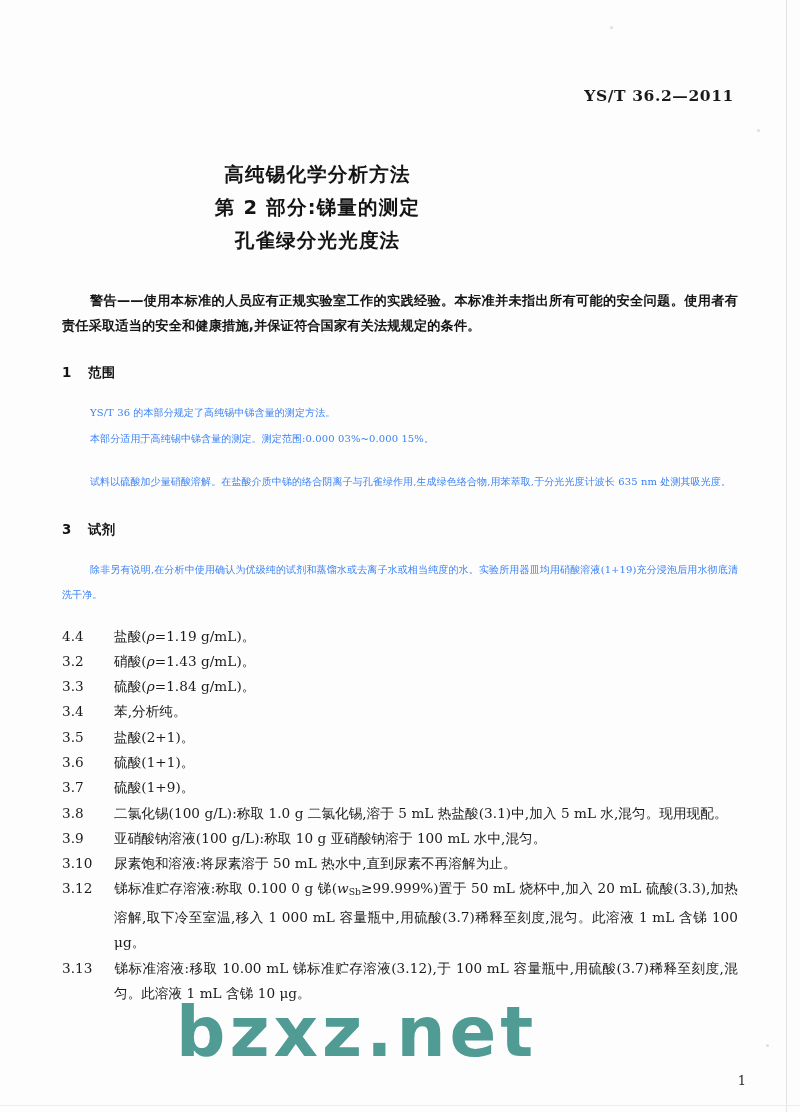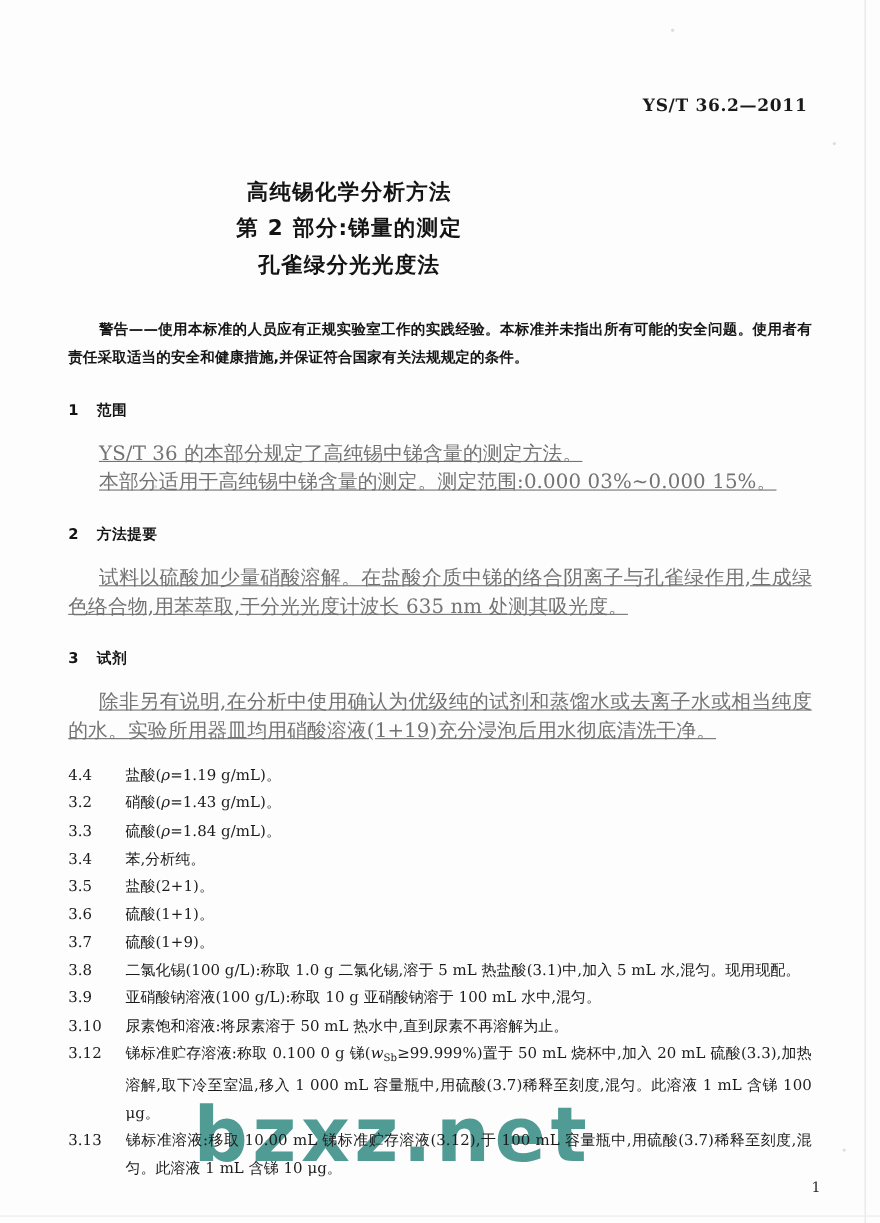--- a/index.html
+++ b/index.html
@@ -109,26 +109,25 @@
     font-size: 13.4px;
     letter-spacing: 0.4px;
     color: #141414;
     margin-top: 26px;
   }
   .sec-head .num {
     display: inline-block;
     width: 26px;
   }
   .para {
-    font-size: 18px;
+    font-size: 10px;
     line-height: 25.5px;
     letter-spacing: 0.1px;
     text-align: justify;
-    color: #737373;
-    text-decoration: underline;
+    color: #3b82f6;
   }
   .para.indent {
     text-indent: 28px;
   }
   .gap-sm { margin-top: 18px; }
 
   
   .reagents {
     margin-top: 16px;
   }
@@ -204,21 +203,20 @@
     </div>
 
     <div class="body-area">
 
       <p class="warning">警告——使用本标准的人员应有正规实验室工作的实践经验。本标准并未指出所有可能的安全问题。使用者有责任采取适当的安全和健康措施,并保证符合国家有关法规规定的条件。</p>
 
       <div class="sec-head"><span class="num">1</span><span>范围</span></div>
       <p class="para indent gap-sm">YS/T 36 的本部分规定了高纯锡中锑含量的测定方法。</p>
       <p class="para indent">本部分适用于高纯锡中锑含量的测定。测定范围:0.000 03%~0.000 15%。</p>
 
-      <div class="sec-head"><span class="num">2</span><span>方法提要</span></div>
       <p class="para indent gap-sm">试料以硫酸加少量硝酸溶解。在盐酸介质中锑的络合阴离子与孔雀绿作用,生成绿色络合物,用苯萃取,于分光光度计波长 635 nm 处测其吸光度。</p>
 
       <div class="sec-head"><span class="num">3</span><span>试剂</span></div>
       <p class="para indent gap-sm">除非另有说明,在分析中使用确认为优级纯的试剂和蒸馏水或去离子水或相当纯度的水。实验所用器皿均用硝酸溶液(1+19)充分浸泡后用水彻底清洗干净。</p>
 
       <div class="reagents" id="reagent-list">
           <p class="item"><span class="n">4.4</span><span>盐酸(</span><i class="var">ρ</i><span>=1.19 g/mL)。</span></p>
           <p class="item"><span class="n">3.2</span><span>硝酸(</span><i class="var">ρ</i><span>=1.43 g/mL)。</span></p>
           <p class="item"><span class="n">3.3</span><span>硫酸(</span><i class="var">ρ</i><span>=1.84 g/mL)。</span></p>
           <p class="item"><span class="n">3.4</span><span>苯,分析纯。</span><span></span></p>

